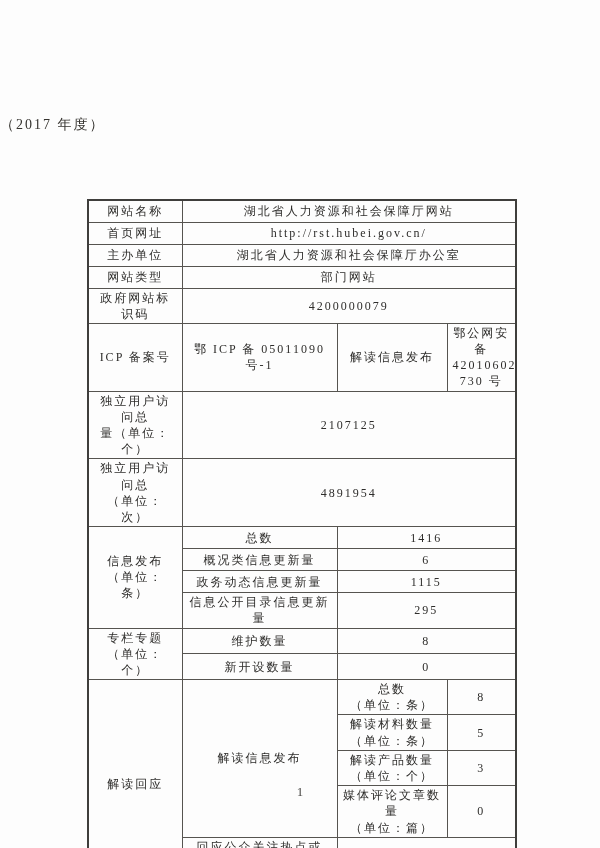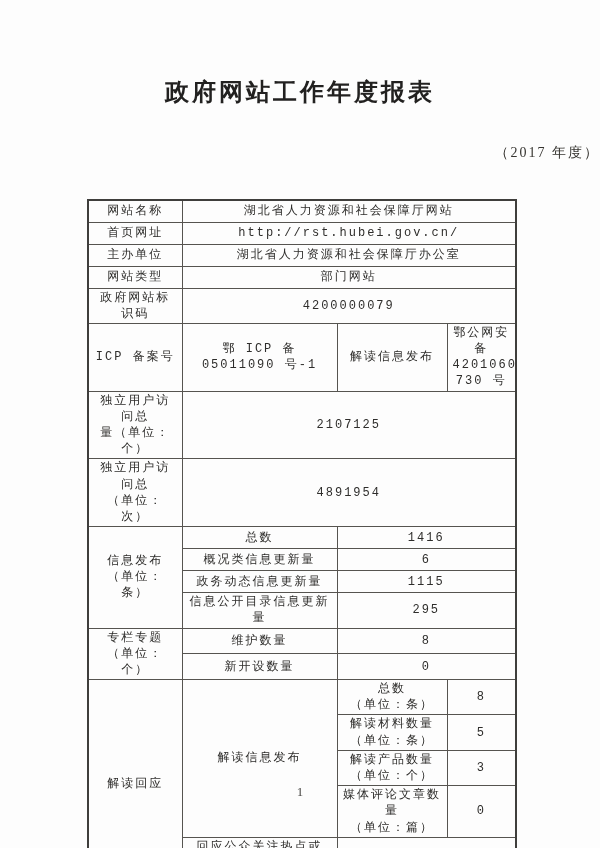--- a/index.html
+++ b/index.html
@@ -24,24 +24,24 @@
     width: 100%;
     text-align: center;
     font-family: "Liberation Sans", "DejaVu Sans", sans-serif;
     font-weight: 700;
     font-size: 24px;
     letter-spacing: 3px;
     color: #222120;
   }
   .doc-subtitle {
     position: absolute;
-    top: 144px;
+    top: 116px;
     left: 0;
     width: 100%;
-    text-align: right;
+    text-align: left;
     font-size: 14px;
     letter-spacing: 2px;
     color: #35332f;
   }
   .unit-line {
     position: absolute;
     top: 179px;
     left: 86px;
     font-size: 13px;
     font-weight: 700;
@@ -61,21 +61,20 @@
     border: 1px solid #565450;
     font-size: 12px;
     letter-spacing: 2px;
     line-height: 1.35;
     text-align: center;
     vertical-align: middle;
     padding: 1px 5px;
     white-space: pre-line;
     color: #2e2d2b;
     overflow: hidden;
-    font-family: Liberation Mono, monospace;
   }
   .h22 { height: 22px; }
   .h48 { height: 48px; }
   .h36 { height: 36px; }
   .h34 { height: 34px; }
   .h50 { height: 50px; }
   .page-number {
     position: absolute;
     top: 784px;
     left: 0;
@@ -83,21 +82,20 @@
     text-align: center;
     font-size: 13px;
     color: #4a4946;
   }
 </style>
 </head>
 <body>
 
 <div class="page">
 
-  <div class="doc-title">政府网站工作年度报表</div>
   <div class="doc-subtitle">（2017 年度）</div>
 
   <table class="report">
     <colgroup>
       <col style="width:94px">
       <col style="width:155px">
       <col style="width:110px">
       <col style="width:69px">
     </colgroup>
     <tbody>

